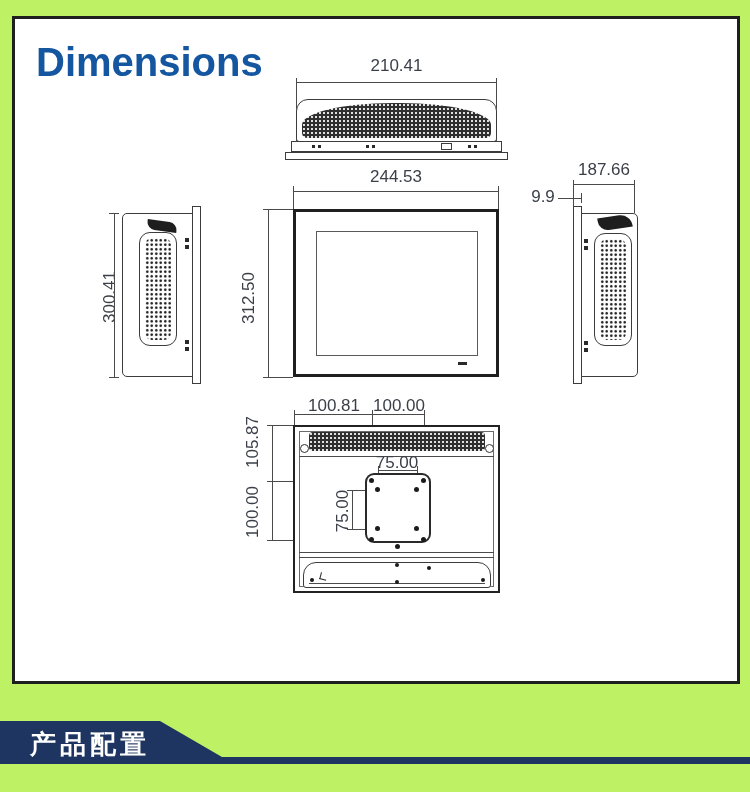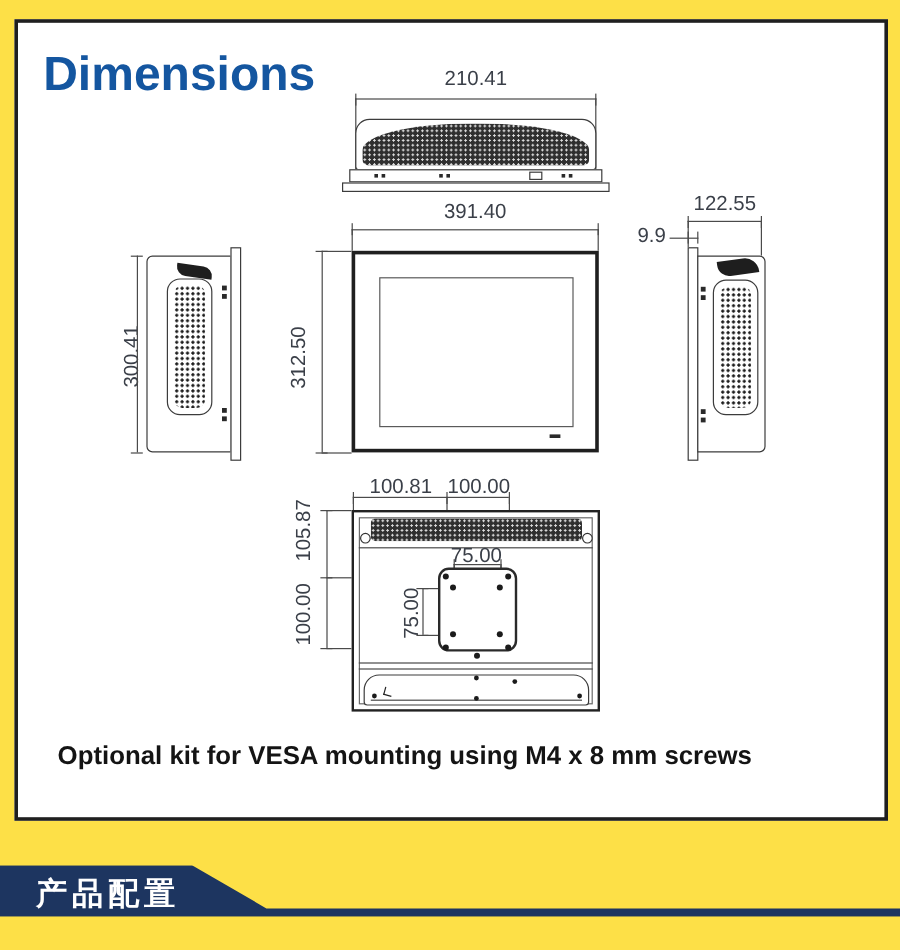--- a/index.html
+++ b/index.html
@@ -1,16 +1,16 @@
 <!DOCTYPE html>
 <html><head>
 <meta charset="utf-8">
 <style>
   html,body{margin:0;padding:0;background:#fff;}
-  .page{position:relative;width:750px;height:792px;background:#fde047;overflow:hidden;
+  .page{position:relative;width:750px;height:792px;background:#bef264;overflow:hidden;
         font-family:"Liberation Sans",sans-serif;}
   .abs{position:absolute;}
   .frame{position:absolute;left:12px;top:16px;width:722px;height:662px;
          border:3px solid #1f1f1f;background:#fff;}
   .title{position:absolute;left:36px;top:40px;font-size:40px;font-weight:bold;
          color:#1456a0;letter-spacing:0px;}
   .unit{position:absolute;left:600px;top:58px;width:112px;text-align:right;
         font-size:19px;color:#3d4450;}
   .dim{position:absolute;color:#3a3f48;font-size:17px;text-align:center;white-space:nowrap;}
   .rot{transform:rotate(-90deg);}
@@ -58,21 +58,21 @@
     <div class="sq" style="left:318px;top:145px;width:3px;height:3px;"></div>
     <div class="sq" style="left:366px;top:145px;width:3px;height:3px;"></div>
     <div class="sq" style="left:372px;top:145px;width:3px;height:3px;"></div>
     <div class="outline" style="left:441px;top:143px;width:11px;height:7px;border-width:1px;"></div>
     <div class="sq" style="left:468px;top:145px;width:3px;height:3px;"></div>
     <div class="sq" style="left:474px;top:145px;width:3px;height:3px;"></div>
     <div class="outline" style="left:285px;top:152px;width:223px;height:8px;"></div>
   </div>
 
   <div>
-    <div class="dim" style="left:293px;top:167px;width:206px;">391.40</div>
+    <div class="dim" style="left:293px;top:167px;width:206px;">244.53</div>
     <div class="line-h" style="left:293px;top:191px;width:206px;"></div>
     <div class="tickv" style="left:293px;top:186px;"></div>
     <div class="tickv" style="left:498px;top:186px;"></div>
     <div class="line-v" style="left:293px;top:191px;height:18px;"></div>
     <div class="line-v" style="left:498px;top:191px;height:18px;"></div>
 
     <div class="dim rot" style="left:204px;top:288px;width:90px;">312.50</div>
     <div class="line-v" style="left:268px;top:209px;height:168px;"></div>
     <div class="tickh" style="left:263px;top:209px;"></div>
     <div class="tickh" style="left:263px;top:377px;"></div>
@@ -95,21 +95,21 @@
     <div class="abs" style="left:147px;top:221px;width:30px;height:10px;background:#1e1e1e;border-radius:0 8px 0 8px;transform:rotate(8deg);"></div>
     <div class="outline" style="left:139px;top:232px;width:38px;height:114px;border-radius:11px;"></div>
     <div class="abs mesh-light" style="left:145px;top:238px;width:26px;height:102px;border-radius:7px;"></div>
     <div class="sq" style="left:185px;top:238px;width:4px;height:4px;"></div>
     <div class="sq" style="left:185px;top:245px;width:4px;height:4px;"></div>
     <div class="sq" style="left:185px;top:340px;width:4px;height:4px;"></div>
     <div class="sq" style="left:185px;top:347px;width:4px;height:4px;"></div>
   </div>
 
   <div>
-    <div class="dim" style="left:571px;top:160px;width:66px;">122.55</div>
+    <div class="dim" style="left:571px;top:160px;width:66px;">187.66</div>
     <div class="line-h" style="left:573px;top:184px;width:62px;"></div>
     <div class="tickv" style="left:573px;top:180px;"></div>
     <div class="tickv" style="left:634px;top:180px;"></div>
     <div class="line-v" style="left:573px;top:184px;height:22px;"></div>
     <div class="line-v" style="left:634px;top:184px;height:29px;"></div>
 
     <div class="dim" style="left:528px;top:187px;width:30px;">9.9</div>
     <div class="line-h" style="left:558px;top:198px;width:24px;"></div>
     <div class="tickv" style="left:573px;top:193px;"></div>
     <div class="tickv" style="left:581px;top:193px;"></div>
@@ -184,19 +184,18 @@
     <div class="line-h" style="left:309px;top:583px;width:176px;"></div>
     <div class="dot" style="left:395px;top:563px;width:4px;height:4px;"></div>
     <div class="dot" style="left:427px;top:566px;width:4px;height:4px;"></div>
     <div class="dot" style="left:310px;top:578px;width:4px;height:4px;"></div>
     <div class="dot" style="left:395px;top:580px;width:4px;height:4px;"></div>
     <div class="dot" style="left:481px;top:578px;width:4px;height:4px;"></div>
     <div class="abs" style="left:320px;top:573px;width:6px;height:6px;border-left:1.5px solid #222;border-bottom:1.5px solid #222;transform:rotate(15deg);"></div>
   </div>
 
   <div class="notes">
-    <div>Optional kit for VESA mounting using M4 x 8 mm screws</div>
   </div>
 
   <div class="banner">
     <div class="banner-text">产品配置</div>
   </div>
 </div>
 
 </body></html>

